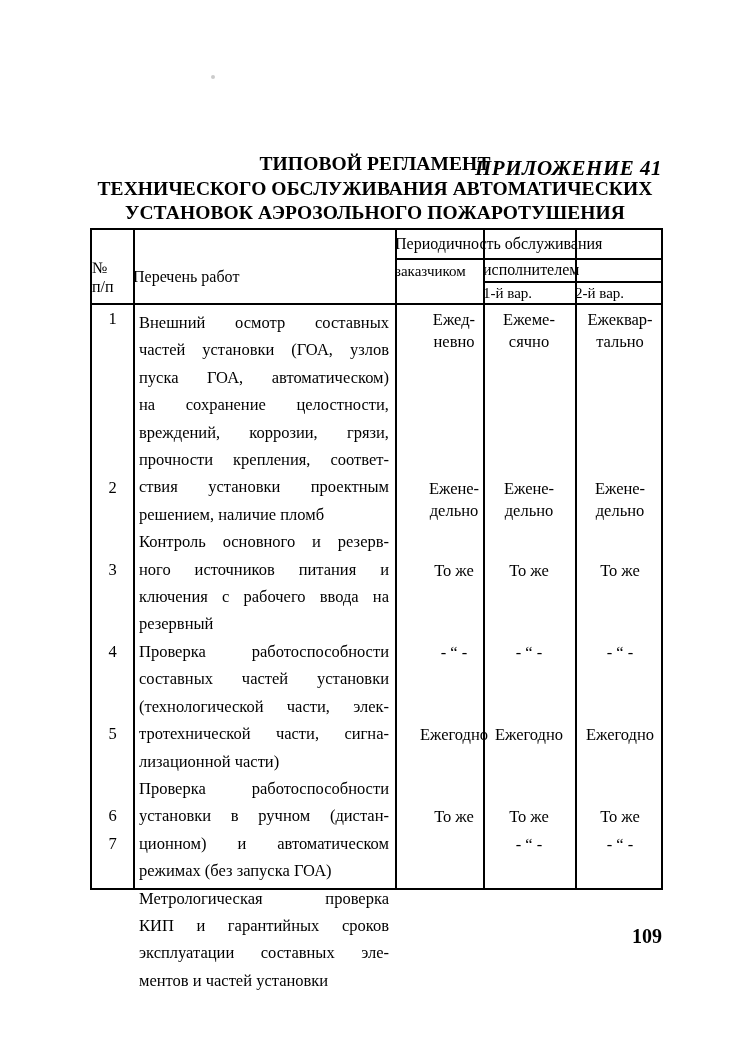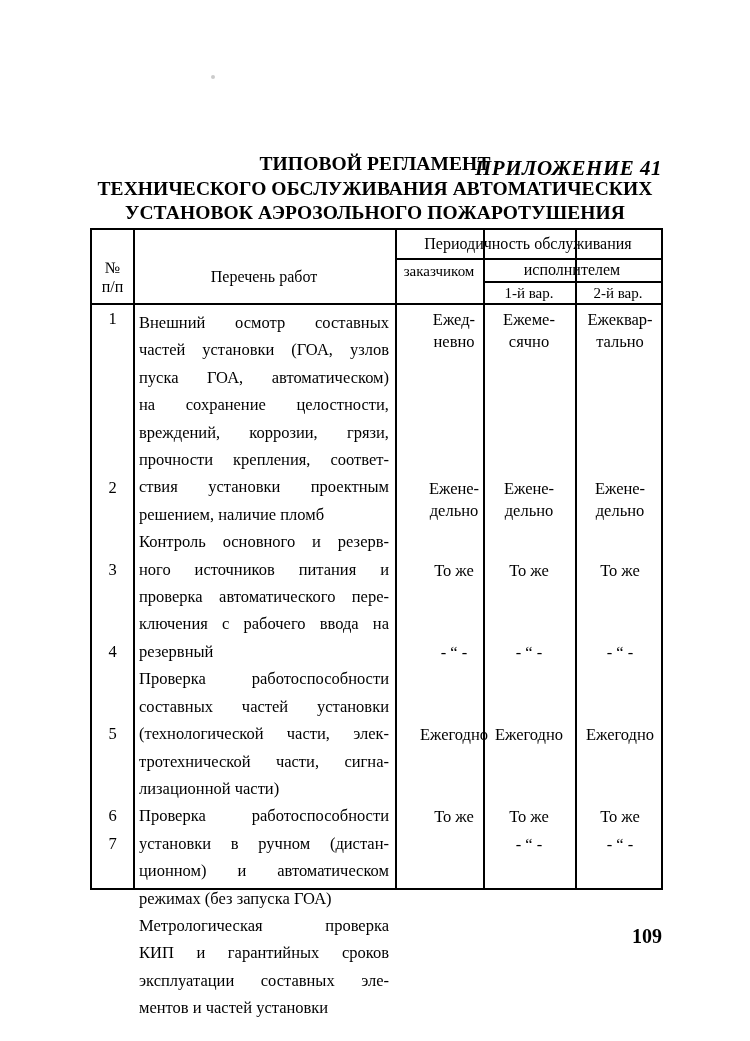--- a/index.html
+++ b/index.html
@@ -101,21 +101,20 @@
     background: #000;
   }
   
   .hrule-part.per-bottom { left: 303px; right: 0; top: 28px; }
   
   .hrule-part.isp-bottom { left: 391px; right: 0; top: 51px; }
 
   
   .hcell {
     position: absolute;
-    text-align: center;
     font-size: 16px;
     line-height: 19px;
   }
   .hcell.num   { left: 0;    width: 41px;  top: 28px; }
   .hcell.work  { left: 41px; width: 262px; top: 37px; }
   .hcell.per   { left: 303px; right: 0;    top: 4px;  }
   .hcell.zak   { left: 303px; width: 88px; top: 32px; font-size: 15px; }
   .hcell.isp   { left: 391px; right: 0;    top: 30px; }
   .hcell.var1  { left: 391px; width: 92px; top: 54px; font-size: 15px; }
   .hcell.var2  { left: 483px; right: 0;    top: 54px; font-size: 15px; }
@@ -220,21 +219,20 @@
       <span class="wline">Внешний осмотр составных</span>
       <span class="wline">частей установки (ГОА, узлов</span>
       <span class="wline">пуска ГОА, автоматическом)</span>
       <span class="wline">на сохранение целостности,</span>
       <span class="wline">вреждений, коррозии, грязи,</span>
       <span class="wline">прочности крепления, соответ-</span>
       <span class="wline">ствия установки проектным</span>
       <span class="wline last">решением, наличие пломб</span>
       <span class="wline">Контроль основного и резерв-</span>
       <span class="wline">ного источников питания и</span>
-      <span class="wline">проверка автоматического пере-</span>
       <span class="wline">ключения с рабочего ввода на</span>
       <span class="wline last">резервный</span>
       <span class="wline">Проверка работоспособности</span>
       <span class="wline">составных частей установки</span>
       <span class="wline">(технологической части, элек-</span>
       <span class="wline">тротехнической части, сигна-</span>
       <span class="wline last">лизационной части)</span>
       <span class="wline">Проверка работоспособности</span>
       <span class="wline">установки в ручном (дистан-</span>
       <span class="wline">ционном) и автоматическом</span>

